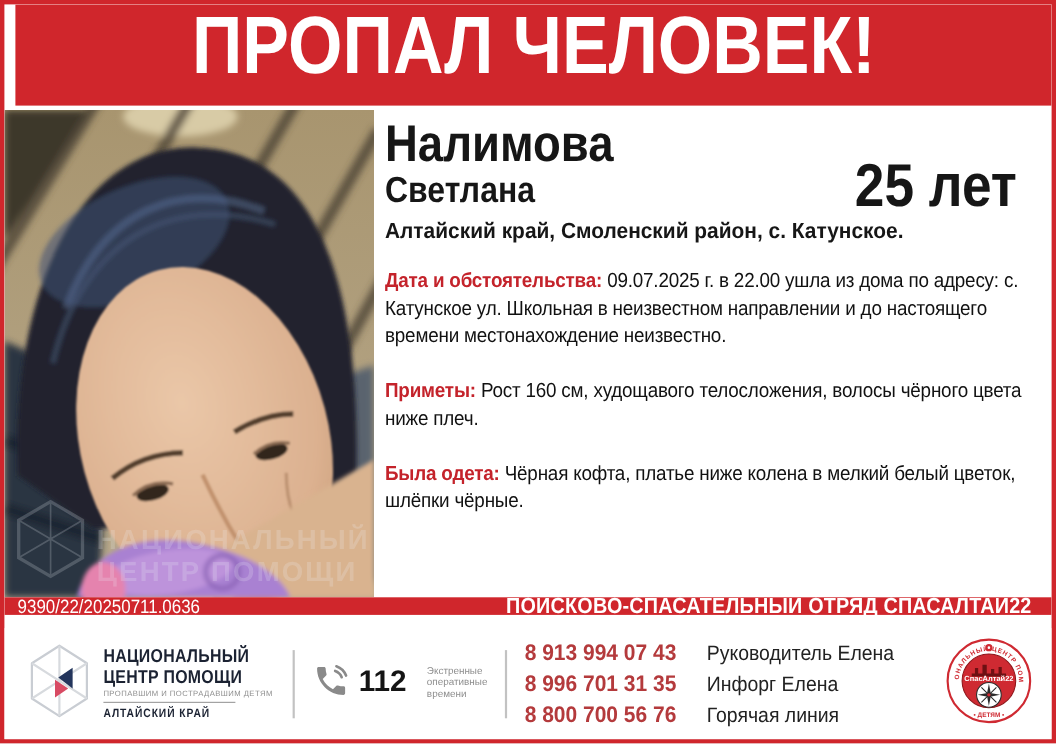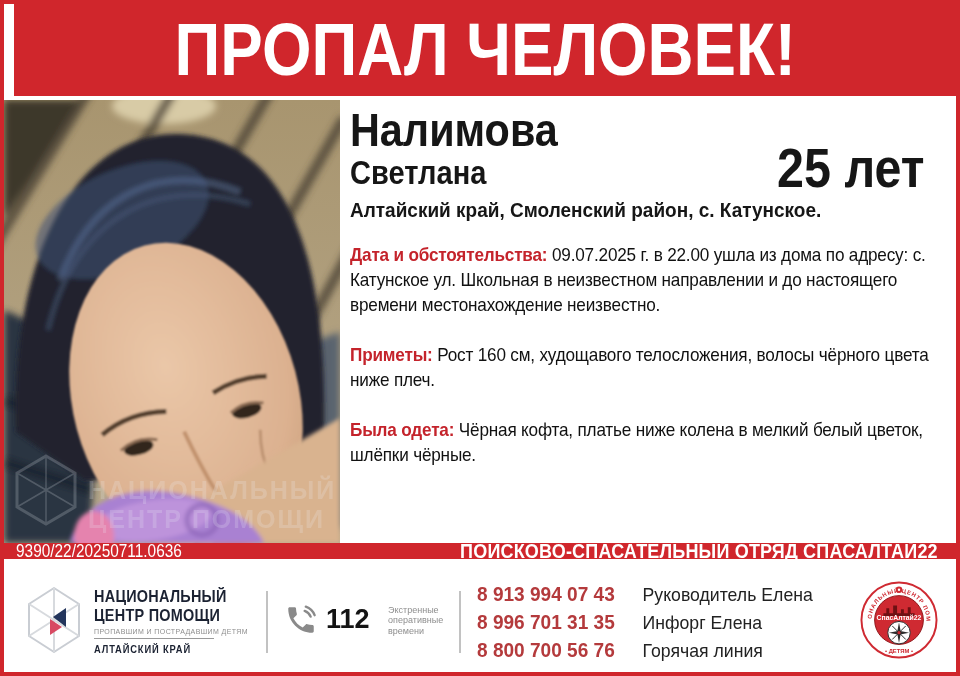--- a/index.html
+++ b/index.html
@@ -11,21 +11,21 @@
   }
   html,body{margin:0;padding:0;background:#e9e9e9;}
   body{font-family:"Liberation Sans","DejaVu Sans",sans-serif;color:var(--ink);}
   .poster{
     position:relative;width:960px;height:676px;margin:0 auto;
     background:#fff;border:4px solid var(--red);box-sizing:border-box;overflow:hidden;
   }
   
   .banner{
     position:absolute;top:0;left:10px;right:0;height:92px;background:var(--red);
-    display:flex;align-items:center;justify-content:center;
+    display:flex;align-items:flex-start;justify-content:center;
   }
   .banner-title{
     color:#fff;font-weight:bold;font-size:74px;line-height:1;
     transform:scaleX(.86);white-space:nowrap;letter-spacing:0;
   }
   
   .photo{position:absolute;left:0;top:96px;width:336px;height:443px;}
   .photo svg{display:block;}
   
   .info{position:absolute;left:346px;top:96px;right:28px;height:443px;}

